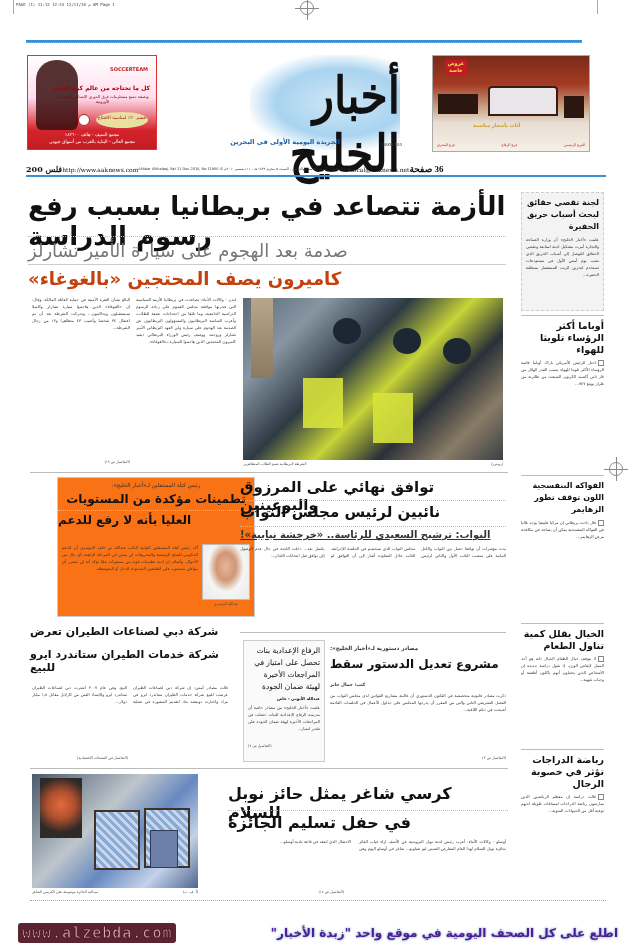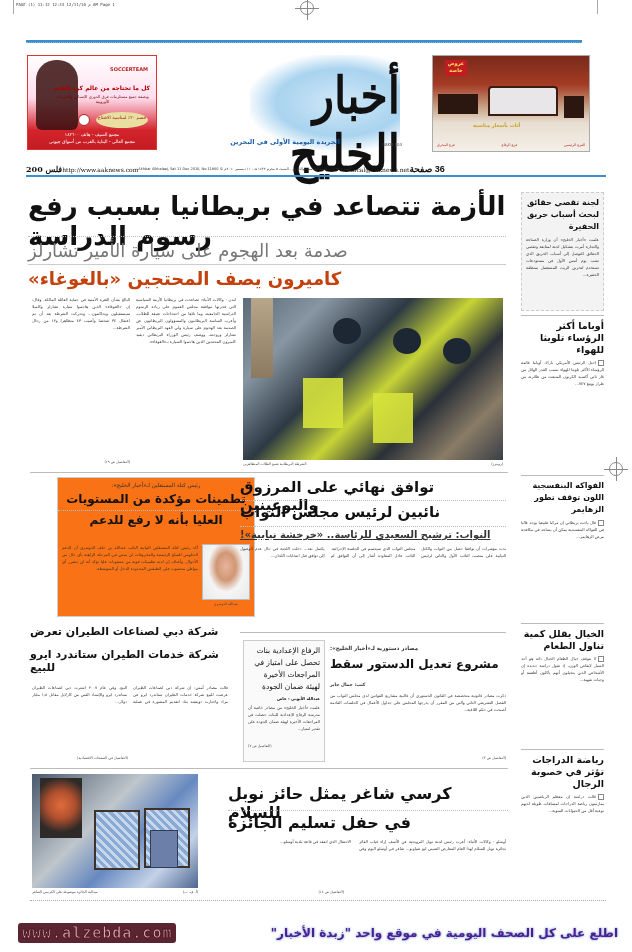--- a/index.html
+++ b/index.html
@@ -35,21 +35,21 @@
   .ad-right .night { position: absolute; right: 5px; top: 40px; width: 20px; height: 22px; background: #2b1610; }
   .ad-right .slogan { position: absolute; left: 40px; top: 66px; font-size: 5px; color: #c9a21d; font-weight: bold; direction: rtl; }
   .ad-right .contacts { position: absolute; left: 4px; right: 4px; bottom: 4px; font-size: 3.5px; color: #b81c1c; direction: rtl; display: flex; justify-content: space-between; }
 
   
   .info-bar { position: absolute; left: 26px; top: 163px; width: 580px; height: 14px; border-bottom: 2px solid #3b8fd0; display: flex; align-items: center; font-size: 7px; }
   .info-bar .price { font-family: "DejaVu Serif", serif; font-weight: bold; font-size: 8px; }
   .info-bar .url { font-family: "DejaVu Serif", serif; font-size: 6px; }
   .info-bar .dateline { font-size: 3.5px; color: #333; }
   .info-bar .email { font-family: "DejaVu Serif", serif; font-size: 6px; }
-  .info-bar .pages { font-family: Liberation Sans, sans-serif; font-weight: bold; font-size: 9px; direction: rtl; }
+  .info-bar .pages { font-family: Liberation Serif, serif; font-weight: bold; font-size: 9px; direction: rtl; }
 
   
   .rtl { direction: rtl; text-align: left; }
   .h-main { position: absolute; left: 28px; top: 191px; width: 478px; font-size: 26px; font-weight: bold; color: #111; letter-spacing: -0.5px; font-family: "DejaVu Sans", sans-serif; }
   .h-sub { position: absolute; left: 28px; top: 236px; width: 478px; font-size: 18px; color: #777; letter-spacing: 3px; border-top: 1px dotted #bbb; padding-top: 3px; }
   .h-sub2 { position: absolute; left: 28px; top: 264px; width: 478px; font-size: 18px; font-weight: bold; color: #c2410c; letter-spacing: 4px; border-top: 1px solid #ccc; padding-top: 3px; }
 
   .body-text { font-size: 4px; line-height: 7px; color: #333; direction: rtl; text-align: justify; }
   .col { position: absolute; }
   .photo { position: absolute; overflow: hidden; }
@@ -69,21 +69,21 @@
   .checkbox { display: inline-block; width: 6px; height: 6px; border: 1px solid #888; vertical-align: middle; margin-left: 2px; }
 
   
   .parl-h1 { position: absolute; left: 240px; top: 478px; width: 266px; font-size: 15px; font-weight: bold; letter-spacing: 1px; }
   .parl-h2 { position: absolute; left: 240px; top: 500px; width: 266px; font-size: 15px; font-weight: bold; letter-spacing: 2px; border-top: 1px dotted #bbb; padding-top: 2px; }
   .parl-h3 { position: absolute; left: 240px; top: 526px; width: 266px; font-size: 10px; font-weight: bold; color: #333; border-top: 1px dotted #bbb; padding-top: 2px; text-decoration: underline; }
 
   .interview-box { position: absolute; left: 32px; top: 477px; width: 198px; height: 140px; border: 1px solid #ccc; background: #f97316; margin-left: 25px; }
   .iv-kicker { font-size: 5.5px; color: #333; direction: rtl; text-align: center; padding-top: 4px; }
   .iv-h1 { font-size: 12px; font-weight: bold; direction: rtl; text-align: center; letter-spacing: 1px; margin-top: 4px; }
-  .iv-h2 { font-size: 12px; font-weight: bold; direction: rtl; text-align: center; letter-spacing: 2px; margin-top: 4px; border-top: 1px dotted #bbb; padding-top: 2px; }
+  .iv-h2 { font-size: 12px; font-weight: bold; direction: rtl; text-align: left; letter-spacing: 2px; margin-top: 4px; border-top: 1px dotted #bbb; padding-top: 2px; }
   .portrait { position: absolute; left: 144px; top: 66px; width: 48px; height: 56px; background: radial-gradient(ellipse at 50% 40%,#e8b49a 0%,#d09775 30%,#f5f5f5 55%,#e9e9e9 100%); border: 1px solid #bbb; }
 
   .dubai-h1 { position: absolute; left: 30px; top: 625px; width: 200px; font-size: 11px; font-weight: bold; letter-spacing: 1px; }
   .dubai-h2 { position: absolute; left: 30px; top: 648px; width: 200px; font-size: 11px; font-weight: bold; letter-spacing: .5px; }
 
   .const-kicker { position: absolute; left: 330px; top: 645px; width: 176px; font-size: 5.5px; color: #333; font-weight: bold; }
   .const-head { position: absolute; left: 330px; top: 657px; width: 176px; font-size: 12px; font-weight: bold; letter-spacing: 1px; }
   .const-byline { position: absolute; left: 330px; top: 682px; width: 176px; font-size: 4.5px; color: #333; font-weight: bold; }
 
   .school-box { position: absolute; left: 243px; top: 640px; width: 82px; height: 122px; border: 1px solid #ccc; background: #fafafa; padding: 4px; }

